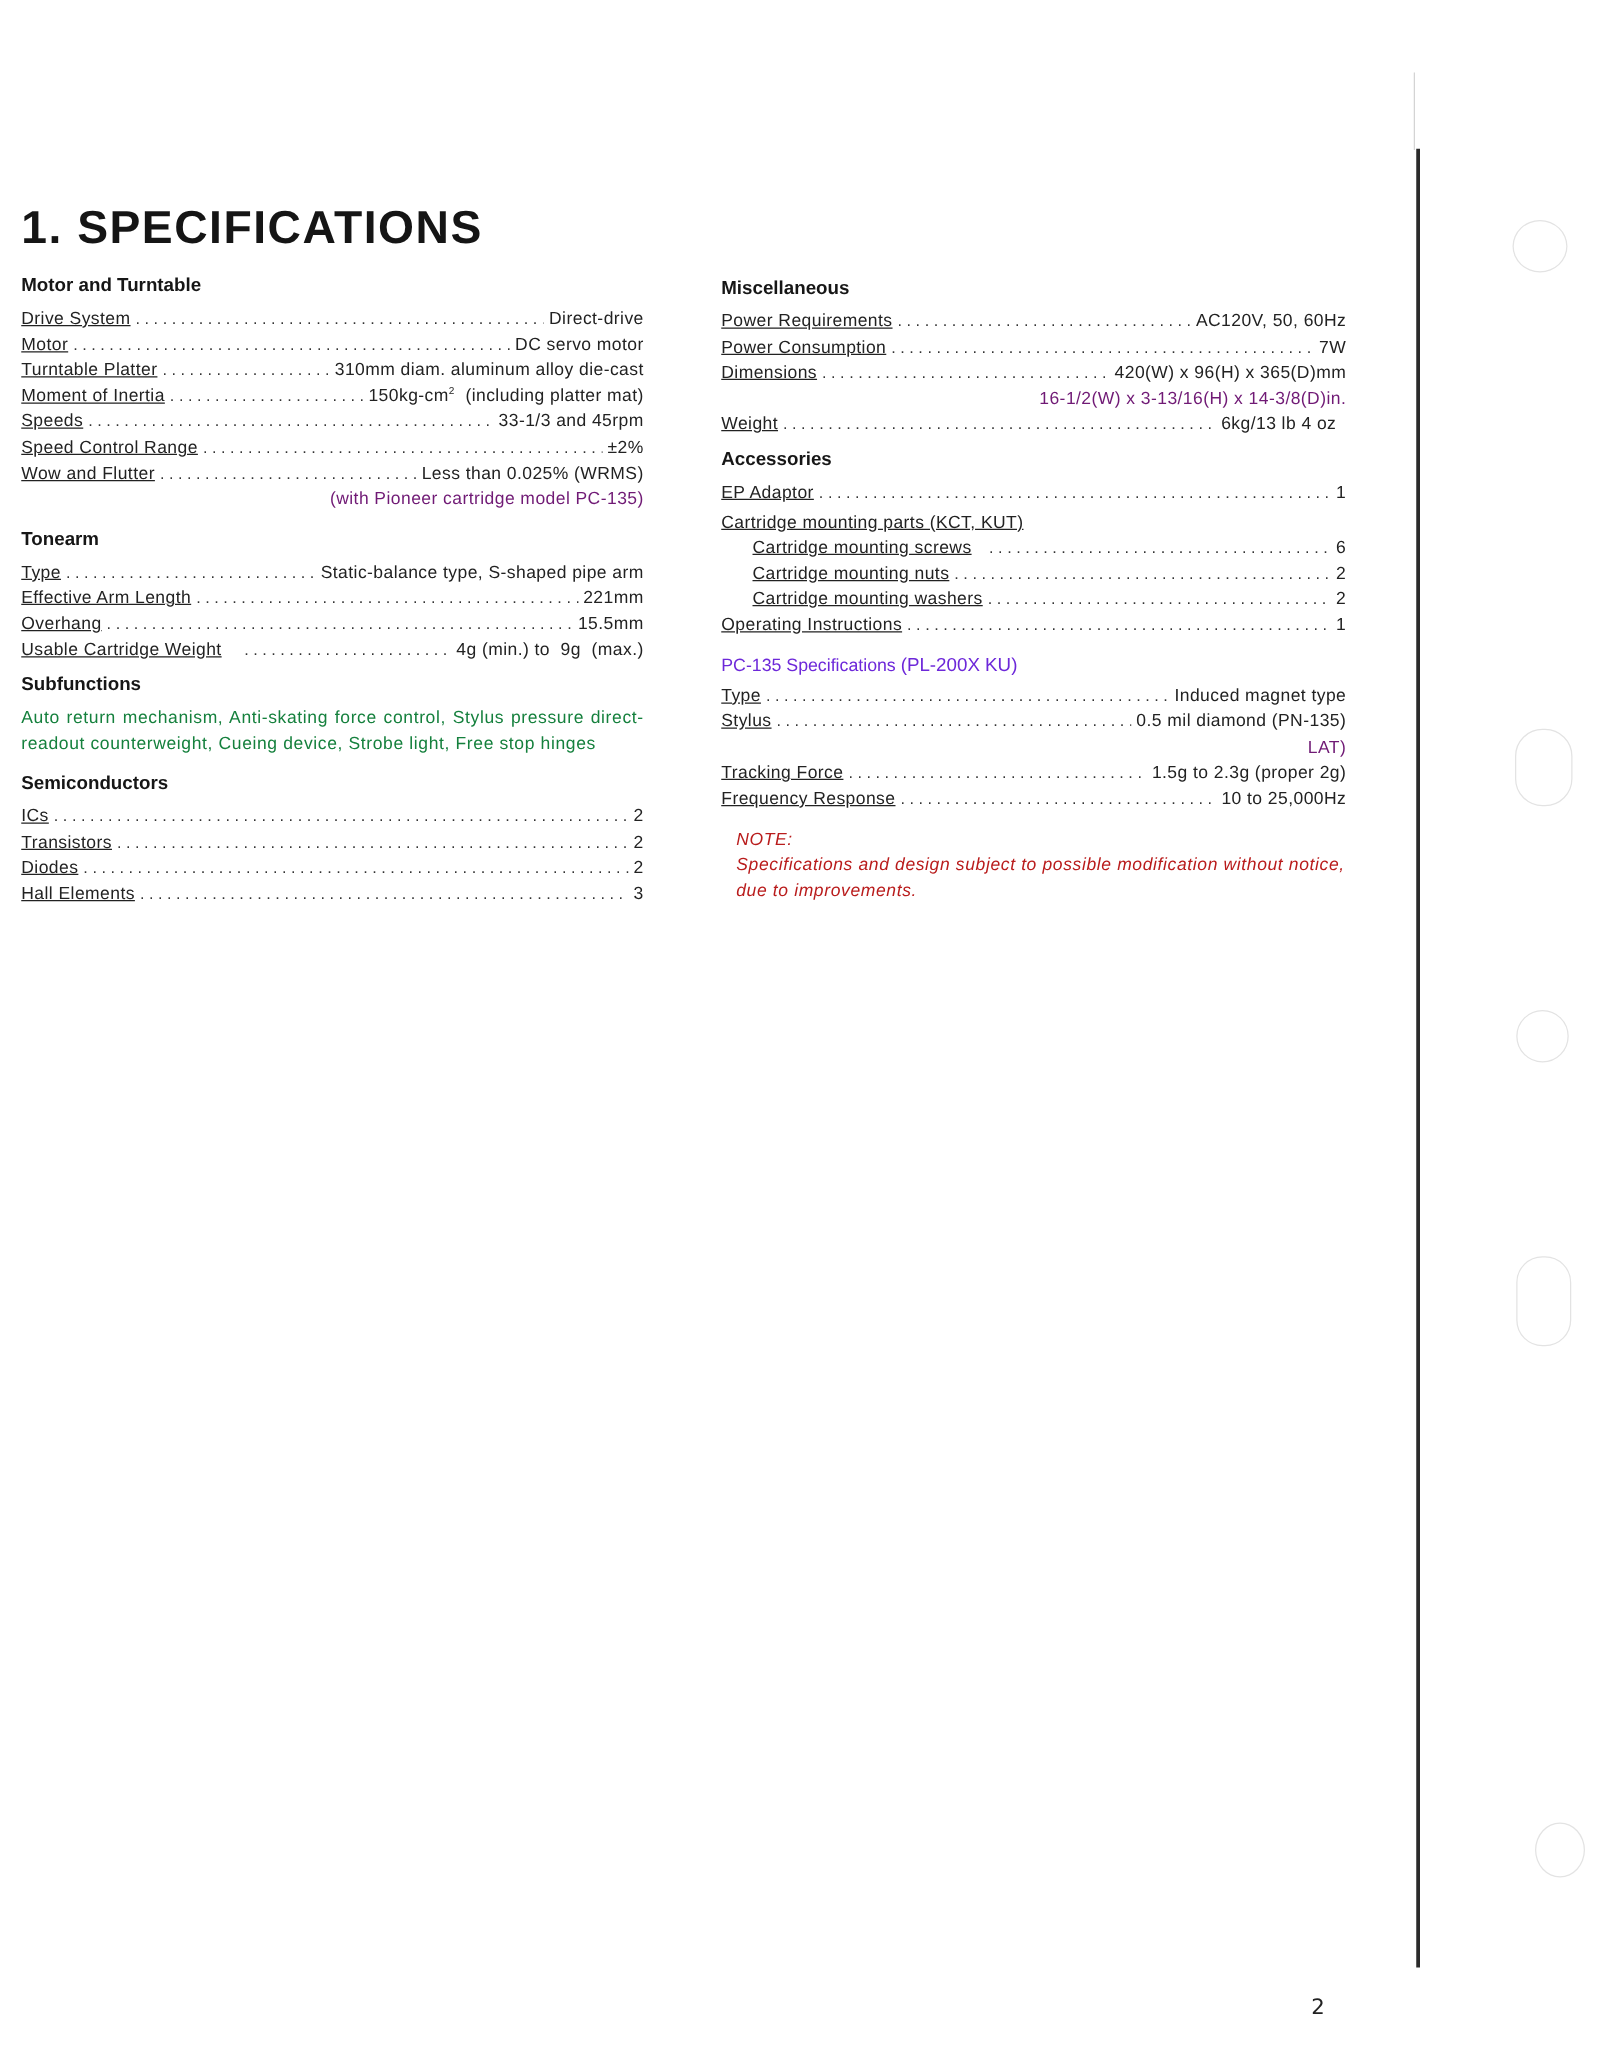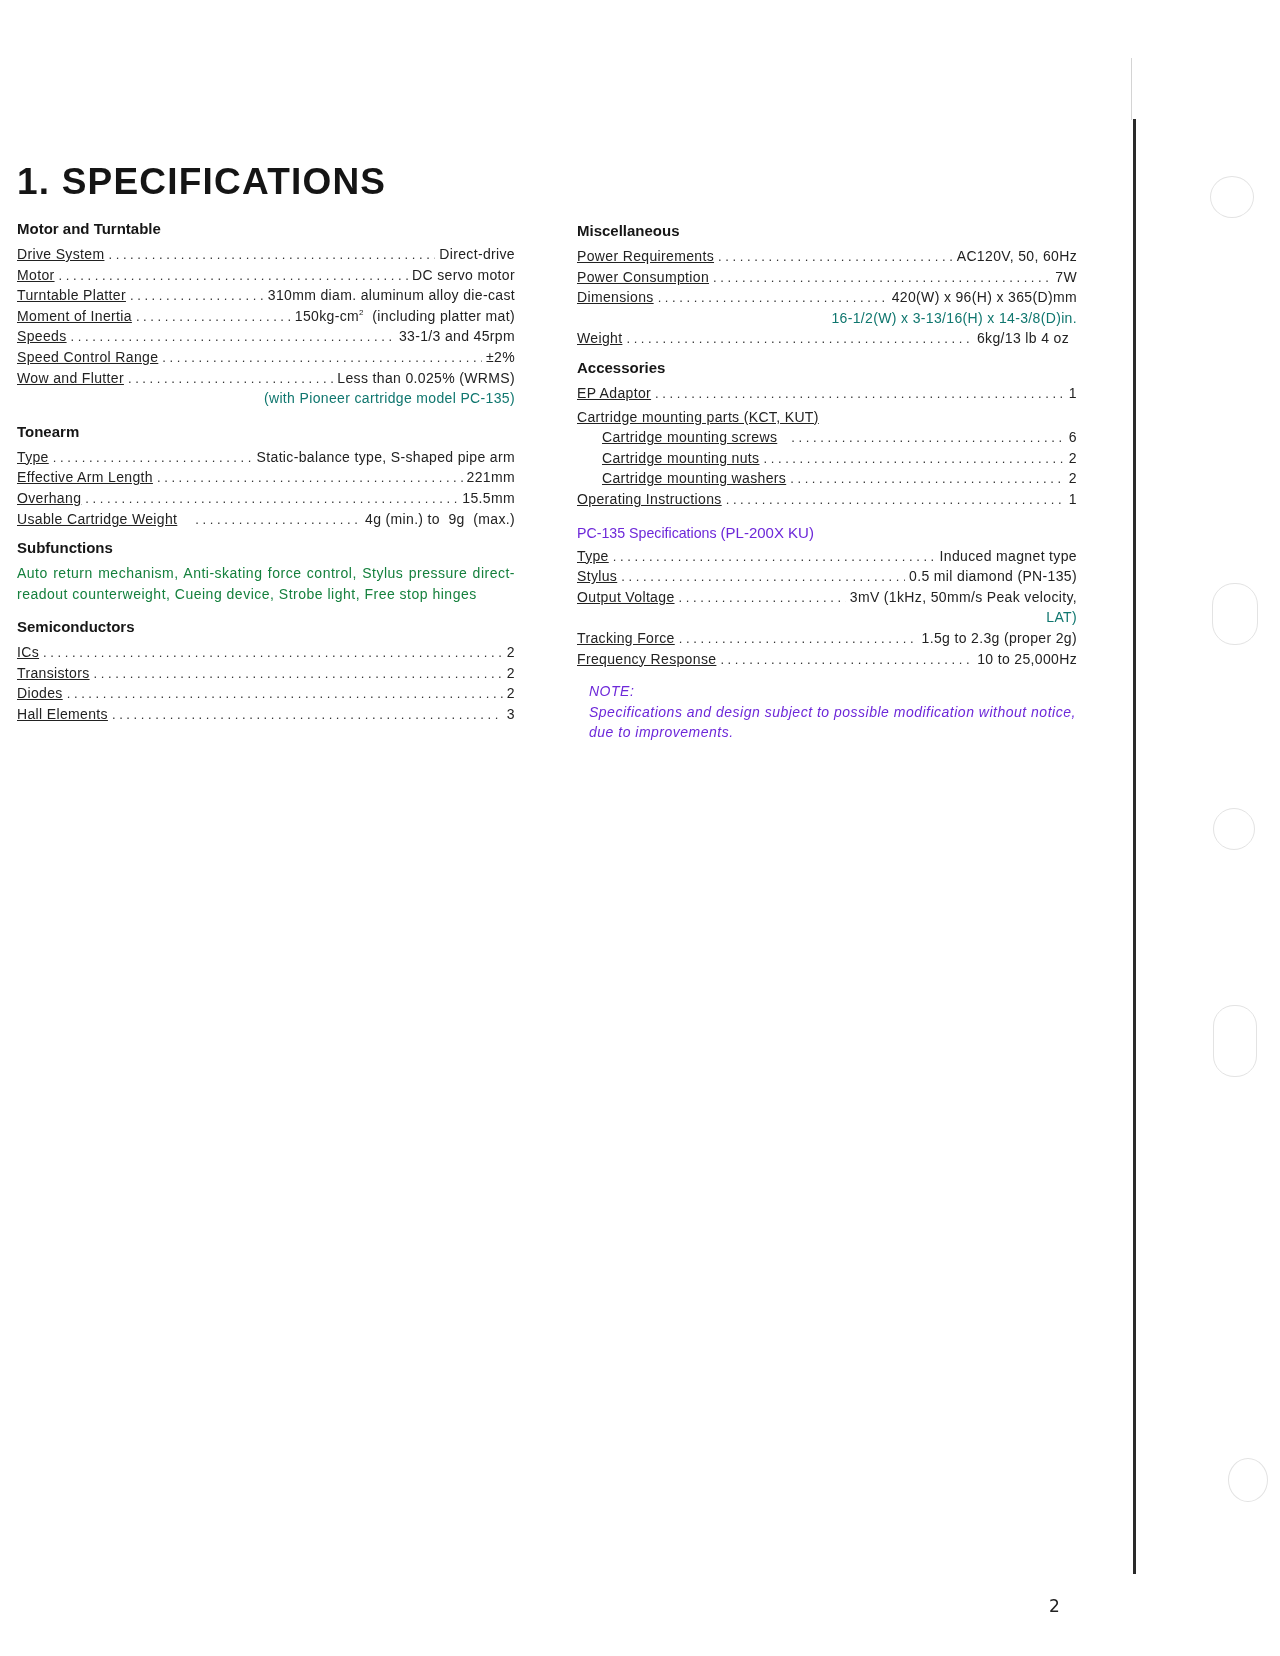--- a/index.html
+++ b/index.html
@@ -29,33 +29,33 @@
     flex:1 1 auto; overflow:hidden; margin:0 4px; color:#333;
     letter-spacing:3.3px; font-size:13px;
   }
   .row .dots::before {
     content:". . . . . . . . . . . . . . . . . . . . . . . . . . . . . . . . . . . . . . . . . . . . . . . . . . . . . . . . . . . . . . . . . . . . . . . . . . . .";
     letter-spacing:0;
   }
   .row .val { flex:0 0 auto; }
   .cont {
     text-align:right; font-size:14px; letter-spacing:0.35px;
-    height:20.6px; line-height:20.6px; color:#0f766e; white-space:nowrap;
+    height:20.6px; line-height:20.6px; color:#701a75; white-space:nowrap;
   }
   .indent { padding-left:25px; }
   .para {
     font-size:14px; letter-spacing:0.5px; line-height:20.5px; color:#15803d;
     text-align:justify; text-align-last:left; margin:0;
   }
   .gap-s { height:8px; }
   .gap-m { height:12px; }
   sup { font-size:8px; line-height:0; }
   .sub-h { font-size:14.2px; font-weight:normal; height:22px; line-height:22px; margin:0 0 2px 0; color:#6d28d9; }
   .sub-h .paren { font-size:15px; }
-  .note { margin:12px 0 0 12px; font-style:italic; font-size:14px; letter-spacing:0.5px; line-height:20.5px; color:#6d28d9; }
+  .note { margin:12px 0 0 12px; font-style:italic; font-size:14px; letter-spacing:0.5px; line-height:20.5px; color:#b91c1c; }
   .rule {
     position:absolute; left:1133px; top:119px; width:3px; height:1455px; background:#2a2a2a;
   }
   .rule-faint {
     position:absolute; left:1131px; top:58px; width:1px; height:62px; background:#d4d4d4;
   }
   .hole {
     position:absolute; border:1px solid #e3e3e3; border-radius:50%;
   }
   .page-num {
@@ -237,25 +237,20 @@
     <div class="sub-h"><span>PC-135 Specifications</span> <span class="paren">(PL-200X KU)</span></div>
     <div class="row">
       <span class="lbl">Type</span>
         <span class="dots"></span>
         <span class="val">Induced magnet type</span>
     </div>
     <div class="row">
       <span class="lbl">Stylus</span>
         <span class="dots"></span>
         <span class="val">0.5 mil diamond (PN-135)</span>
-    </div>
-    <div class="row">
-      <span class="lbl">Output Voltage</span>
-        <span class="dots"></span>
-        <span class="val">3mV (1kHz, 50mm/s Peak velocity,</span>
     </div>
     <div class="cont">LAT)</div>
     <div class="row">
       <span class="lbl">Tracking Force</span>
         <span class="dots"></span>
         <span class="val">1.5g to 2.3g (proper 2g)</span>
     </div>
     <div class="row">
       <span class="lbl">Frequency Response</span>
         <span class="dots"></span>

